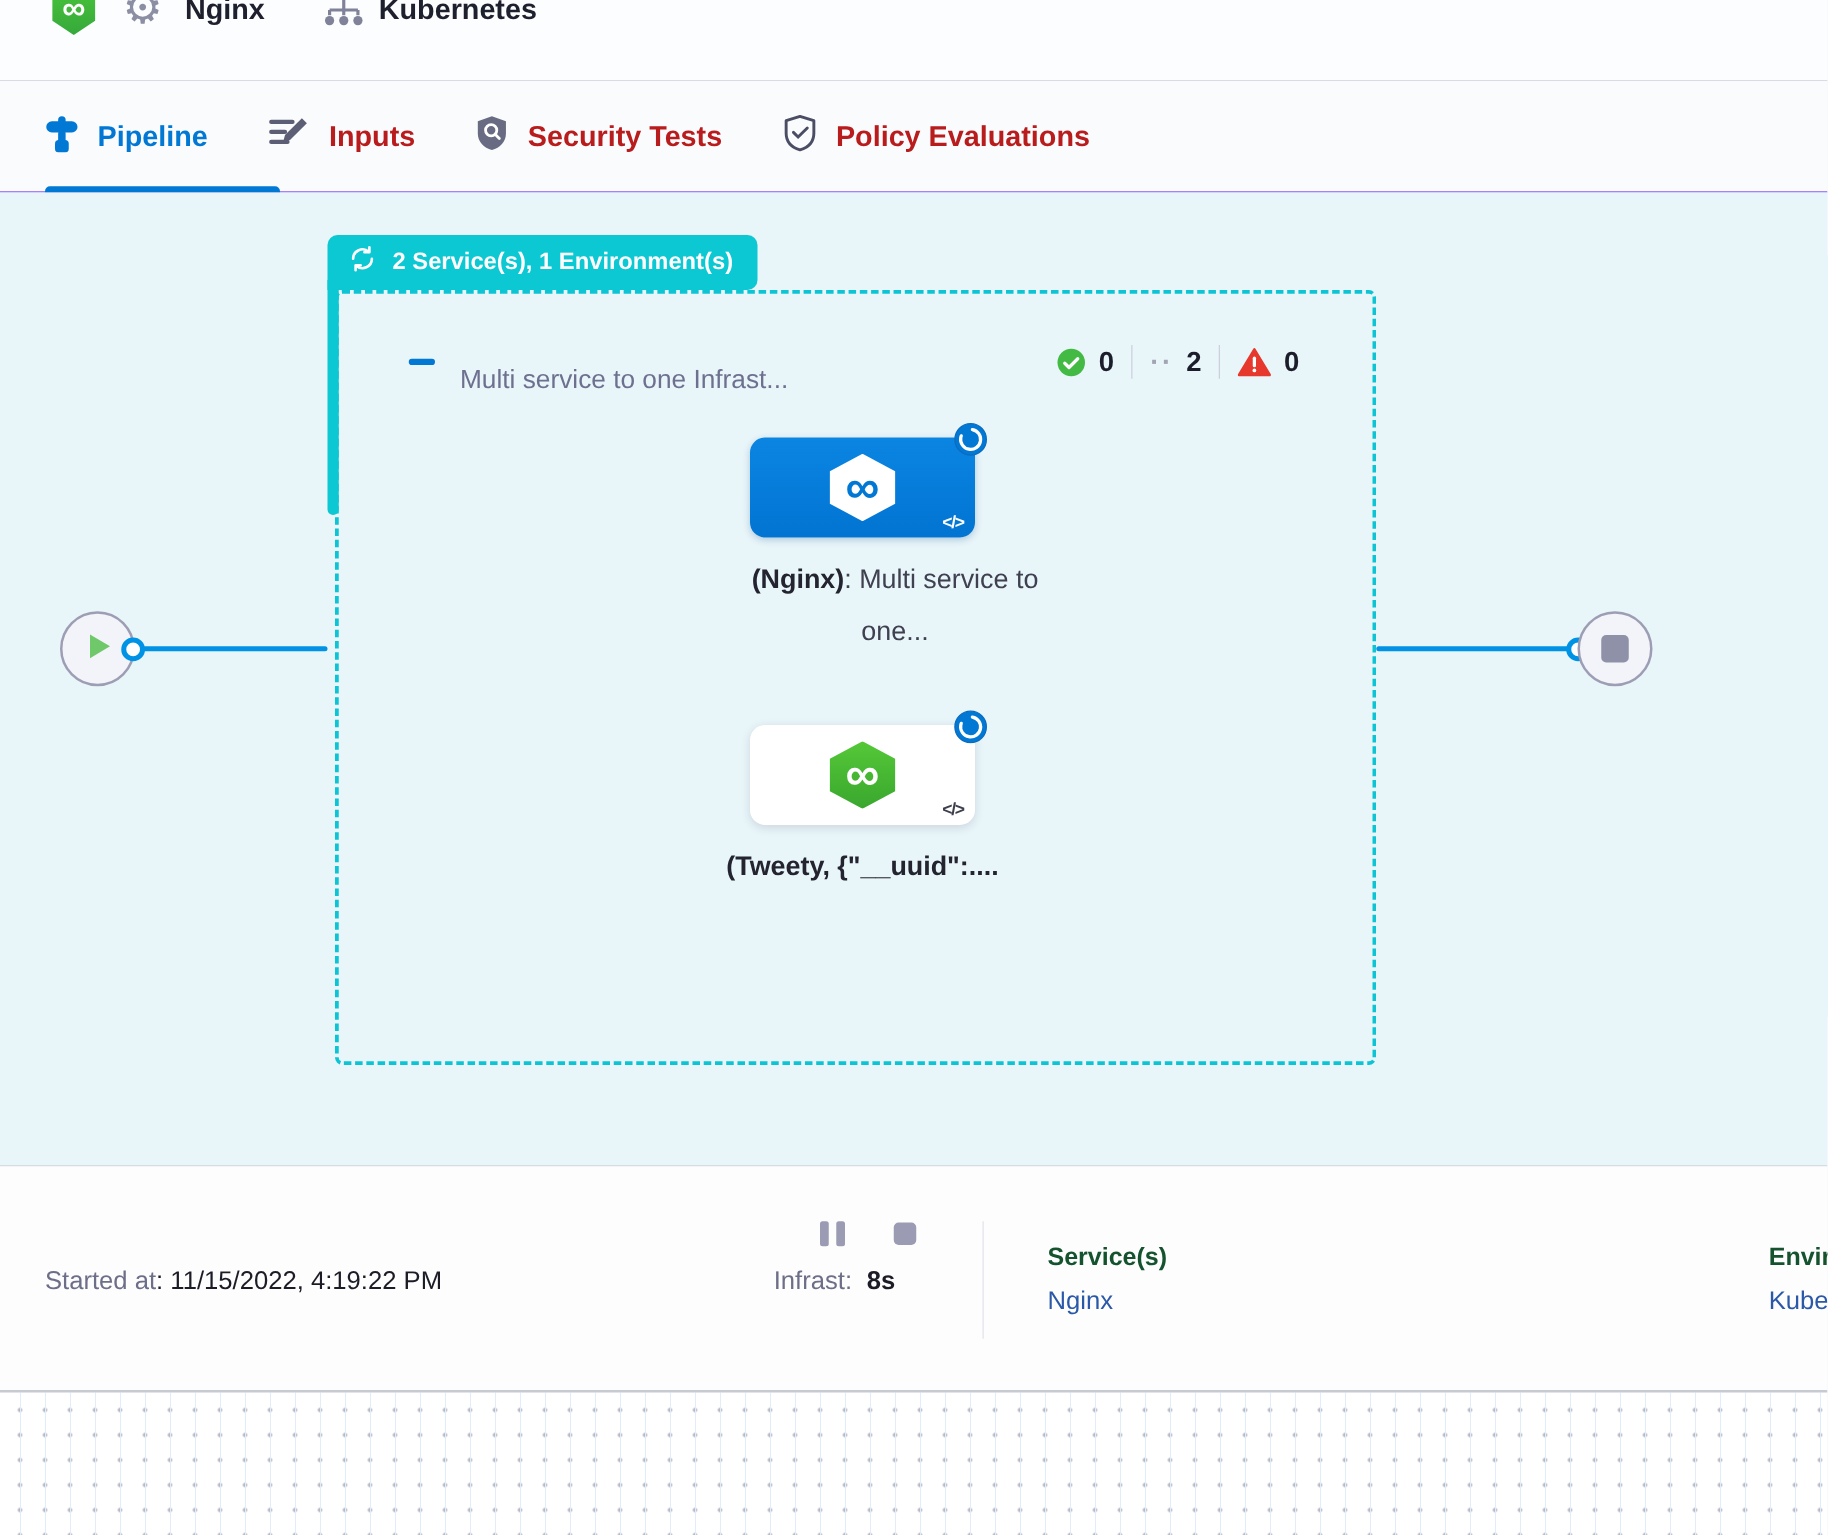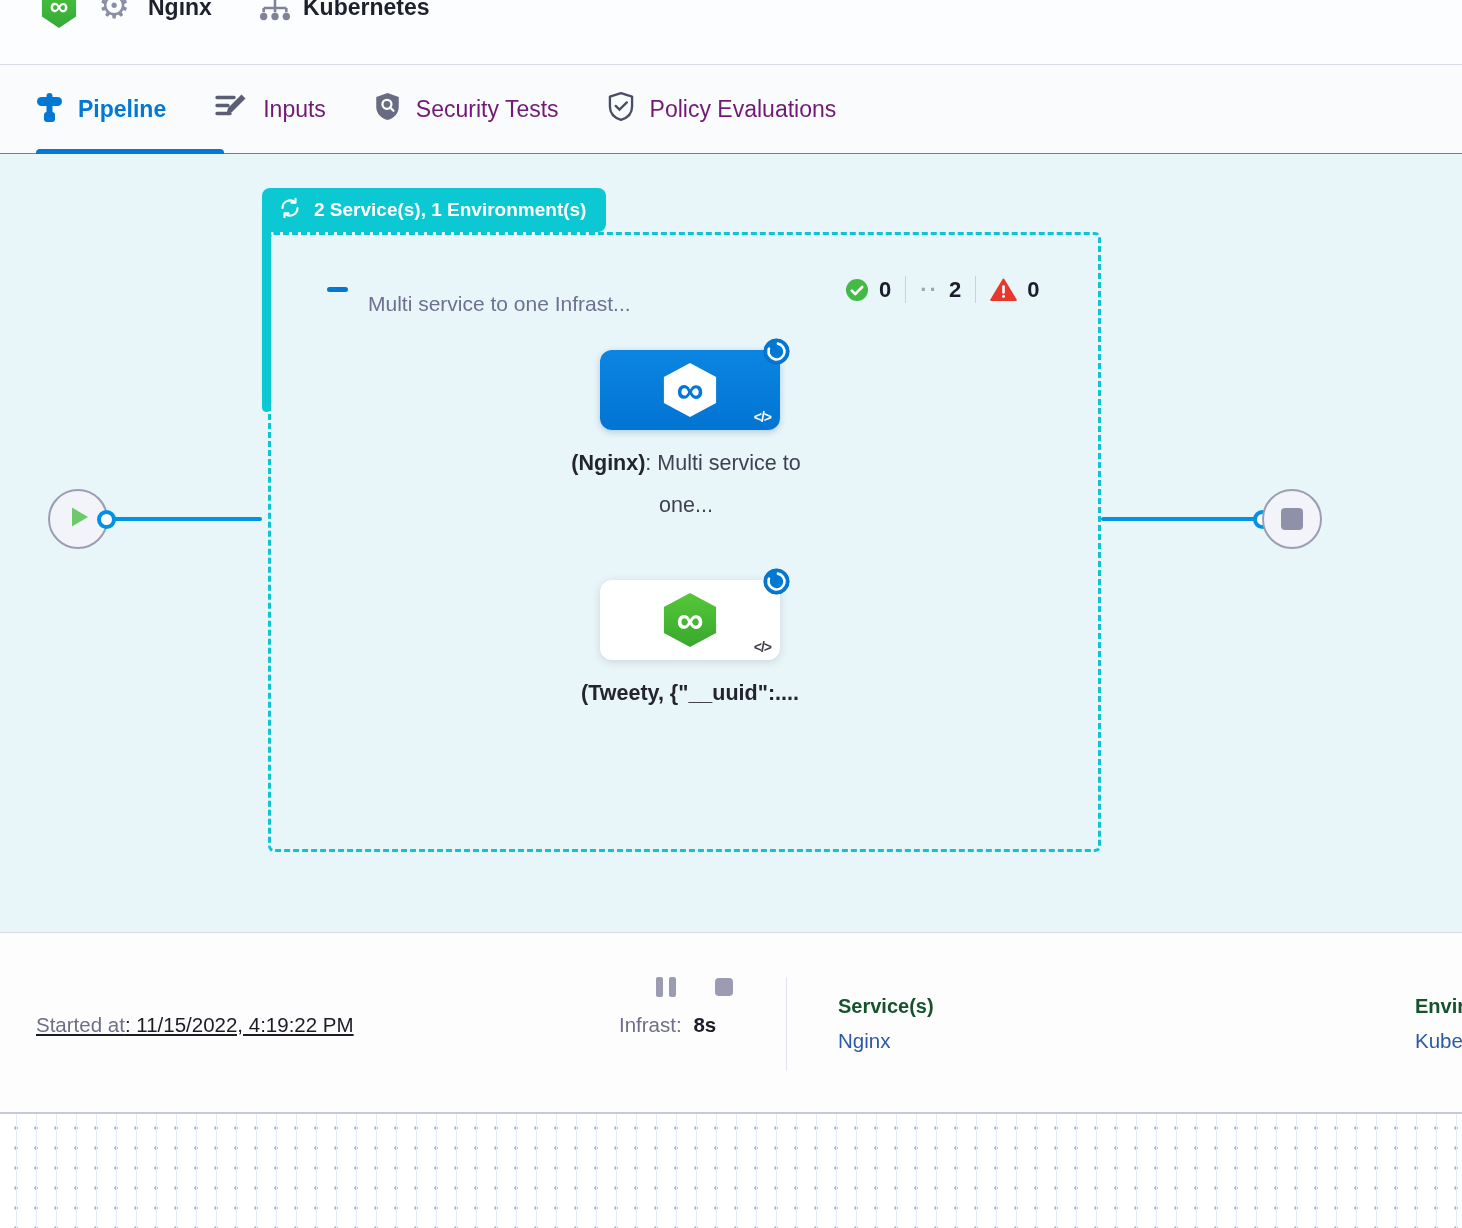--- a/index.html
+++ b/index.html
@@ -15,21 +15,21 @@
   .hexagon{clip-path:polygon(50% 0%,95% 26%,95% 74%,50% 100%,5% 74%,5% 26%);display:flex;align-items:center;justify-content:center;}
   .logo-hex{left:40px;top:-16px;width:38px;height:44px;background:linear-gradient(180deg,#4cc63a,#35a93b);}
   .logo-hex span{color:#fff;font-size:26px;font-weight:bold;line-height:1;}
   .hdr-gear{left:98px;top:-12px;font-size:36px;color:#8c8ea4;line-height:1;}
   .hdr-name{top:-6px;font-size:23px;font-weight:600;color:#1e202e;}
   .hdr-k8s{left:258px;top:-12px;}
 
   
   .tab-bar{position:absolute;left:0;top:65px;width:1462px;height:88px;background:#fafbfd;border-bottom:1px solid #8b5cf6;}
   .tab-row{position:absolute;left:36px;top:0;height:100%;display:flex;align-items:center;gap:48px;}
-  .tab{display:flex;align-items:center;gap:15px;font-size:23px;font-weight:400;color:#701a75;cursor:pointer;}
+  .tab{display:flex;align-items:center;gap:15px;font-size:23px;font-weight:700;color:#b91c1c;cursor:pointer;}
   .tab.active{color:#0278d5;font-weight:700;}
   .tab-underline{position:absolute;left:36px;bottom:-1px;width:188px;height:5px;background:#0278d5;border-radius:4px 4px 0 0;}
 
   
   .canvas{position:absolute;left:0;top:154px;width:1462px;height:778px;background:#e8f5f9;}
   .exec-node{border-radius:50%;width:60px;height:60px;background:#f3f4f9;border:2px solid #9d9eb4;display:flex;align-items:center;justify-content:center;box-sizing:border-box;}
   .conn-dot{width:19px;height:19px;border-radius:50%;background:#fff;border:4px solid #0092e4;box-sizing:border-box;}
   .flow-line{height:4px;background:#0092e4;border-radius:2px;}
 
   .stage-badge{left:262px;top:34px;height:44px;background:#0bc8d2;border-radius:8px 8px 8px 0;
@@ -201,21 +201,21 @@
         <span>∞</span>
       </div>
     <div class="code-glyph" style="color:#fff;">&lt;/&gt;</div>
   </div>
   <div class="spinner-badge" style="left:763px;top:184px;">
     <svg width="27" height="27" viewBox="0 0 27 27">
       <circle cx="13.5" cy="13.5" r="12.6" fill="#0278d5" stroke="#0a6cc0" stroke-width="1"></circle>
       <circle cx="13.5" cy="13.5" r="8" fill="none" stroke="#fff" stroke-width="2.6" stroke-dasharray="39 12" stroke-linecap="round" transform="rotate(-80 13.5 13.5)"></circle>
     </svg>
   </div>
-  <div class="node-label" style="left:566px;top:288px;text-align:center;">
+  <div class="node-label" style="left:596px;top:288px;text-align:center;">
     <b>(Nginx)</b><span>: Multi service to one...</span>
   </div>
 
   <div class="step-card card-white">
     <div class="hexagon hex-green">
         <span>∞</span>
       </div>
     <div class="code-glyph" style="color:#3d3f4c;">&lt;/&gt;</div>
   </div>
   <div class="spinner-badge" style="left:763px;top:414px;">
@@ -229,21 +229,21 @@
   </div>
 
   <div class="abs flow-line" style="left:1101px;top:363px;width:156px;"></div>
   <div class="abs conn-dot" style="left:1253px;top:356px;"></div>
   <div class="abs exec-node" style="left:1262px;top:335px;">
     <span style="width:22px;height:22px;background:#8f91a8;border-radius:4px;display:block;"></span>
   </div>
 </div>
 
 <div class="footer">
-  <div class="abs meta-line" style="left:36px;top:80px;text-decoration:underline;">
+  <div class="abs meta-line" style="left:36px;top:80px;">
     <span class="meta-gray">Started at</span><span>: 11/15/2022, 4:19:22 PM</span>
   </div>
 
   <div class="abs pause-btn">
       <i></i>
       <i></i>
     </div>
   <div class="abs stop-btn"></div>
   <div class="abs meta-line" style="left:619px;top:80px;">
     <span class="meta-gray">Infrast:</span>

